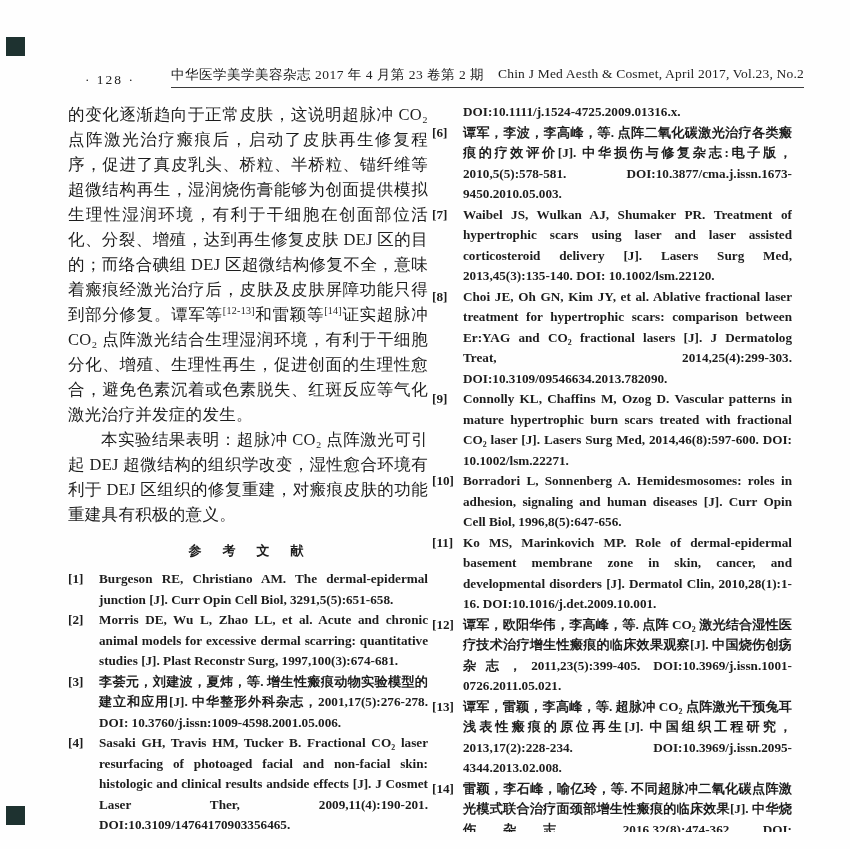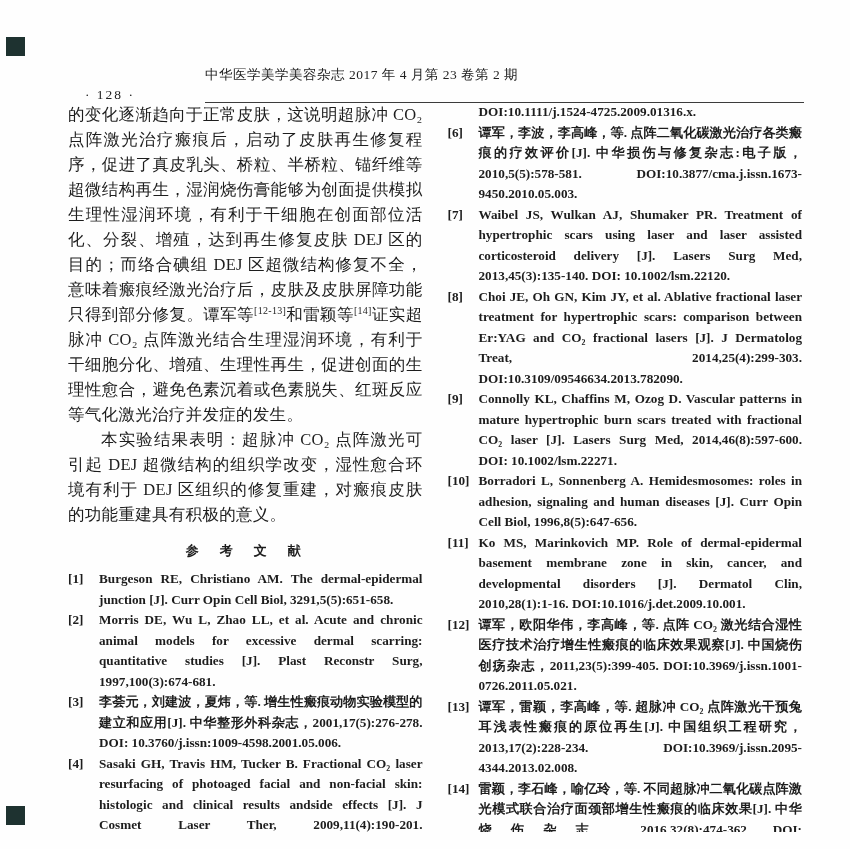--- a/index.html
+++ b/index.html
@@ -31,34 +31,34 @@
     align-items: flex-end;
     font-size: 13.5px;
     color: #222;
   }
   .pagenum { width: 120px; letter-spacing: 2px; }
   .header-title {
     flex: 1;
     display: flex;
     justify-content: space-between;
     border-bottom: 1.5px solid #3c3c3c;
-    padding-bottom: 18px;
+    padding-bottom: 3px;
     gap: 14px;
     white-space: nowrap;
     font-family: Liberation Serif, serif;
   }
   .header-title .cn { letter-spacing: 0.5px; }
   .header-title .en { letter-spacing: 0.2px; }
 
   .columns {
     position: absolute;
     top: 102px; left: 68px;
     width: 734px; height: 730px;
     display: flex;
-    gap: 25px;
+    gap: 4px;
   }
   .col { width: 360px; overflow: hidden; }
 
   .body-p {
     margin: 0;
     font-size: 16.5px;
     line-height: 25px;
     text-align: justify;
     letter-spacing: 0.3px;
   }
@@ -89,20 +89,21 @@
 
 <div class="page">
 
   <div class="corner-mark top"></div>
   <div class="corner-mark bottom"></div>
 
   <div class="page-header">
     <span class="pagenum">· 128 ·</span>
     <span class="header-title">
       <span class="cn">中华医学美学美容杂志 2017 年 4 月第 23 卷第 2 期</span>
+      <span class="en">Chin J Med Aesth &amp; Cosmet, April 2017, Vol.23, No.2</span>
     </span>
   </div>
 
   <div class="columns">
 
     <div class="col left">
       <p class="body-p"><span>的变化逐渐趋向于正常皮肤，这说明超脉冲 CO₂ 点阵激光治疗瘢痕后，启动了皮肤再生修复程序，促进了真皮乳头、桥粒、半桥粒、锚纤维等超微结构再生，湿润烧伤膏能够为创面提供模拟生理性湿润环境，有利于干细胞在创面部位活化、分裂、增殖，达到再生修复皮肤 DEJ 区的目的；而络合碘组 DEJ 区超微结构修复不全，意味着瘢痕经激光治疗后，皮肤及皮肤屏障功能只得到部分修复。谭军等</span><sup class="citation-sup">[12-13]</sup><span>和雷颖等</span><sup class="citation-sup">[14]</sup><span>证实超脉冲 CO₂ 点阵激光结合生理湿润环境，有利于干细胞分化、增殖、生理性再生，促进创面的生理性愈合，避免色素沉着或色素脱失、红斑反应等气化激光治疗并发症的发生。</span></p>
 
       <p class="body-p indent">本实验结果表明：超脉冲 CO₂ 点阵激光可引起 DEJ 超微结构的组织学改变，湿性愈合环境有利于 DEJ 区组织的修复重建，对瘢痕皮肤的功能重建具有积极的意义。</p>
 

